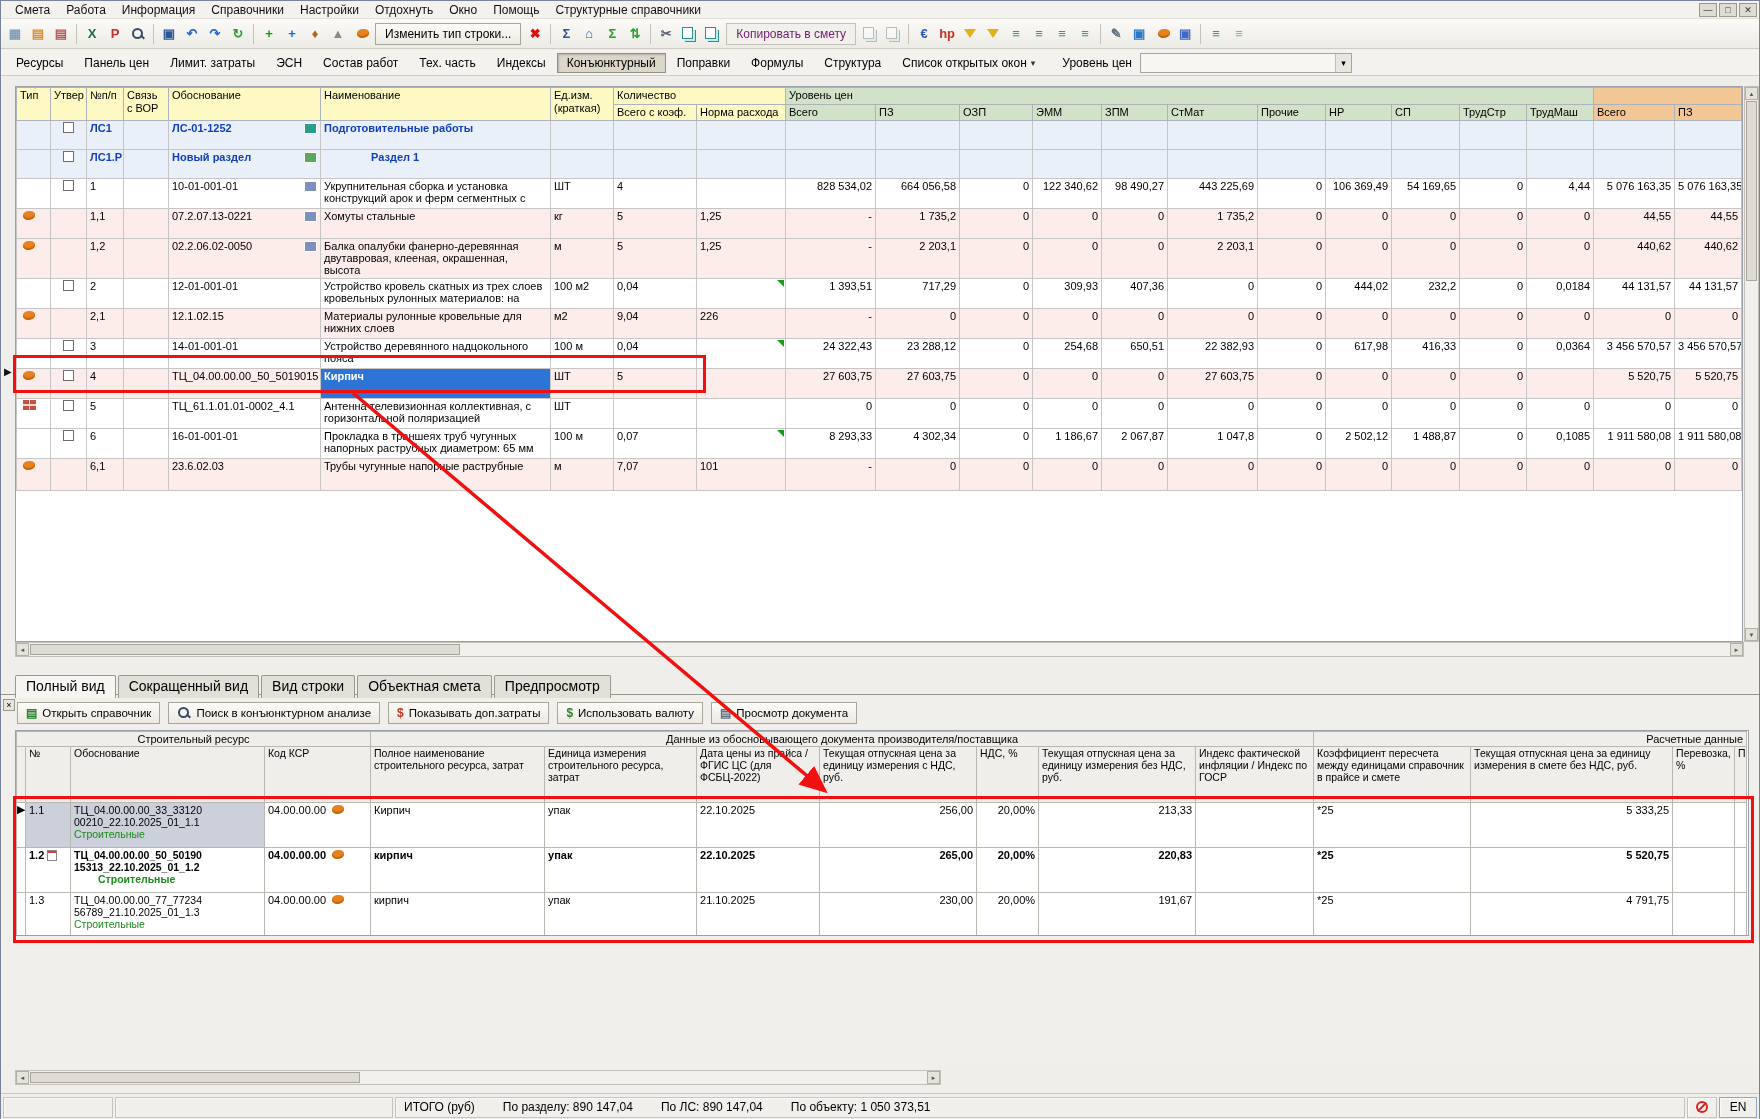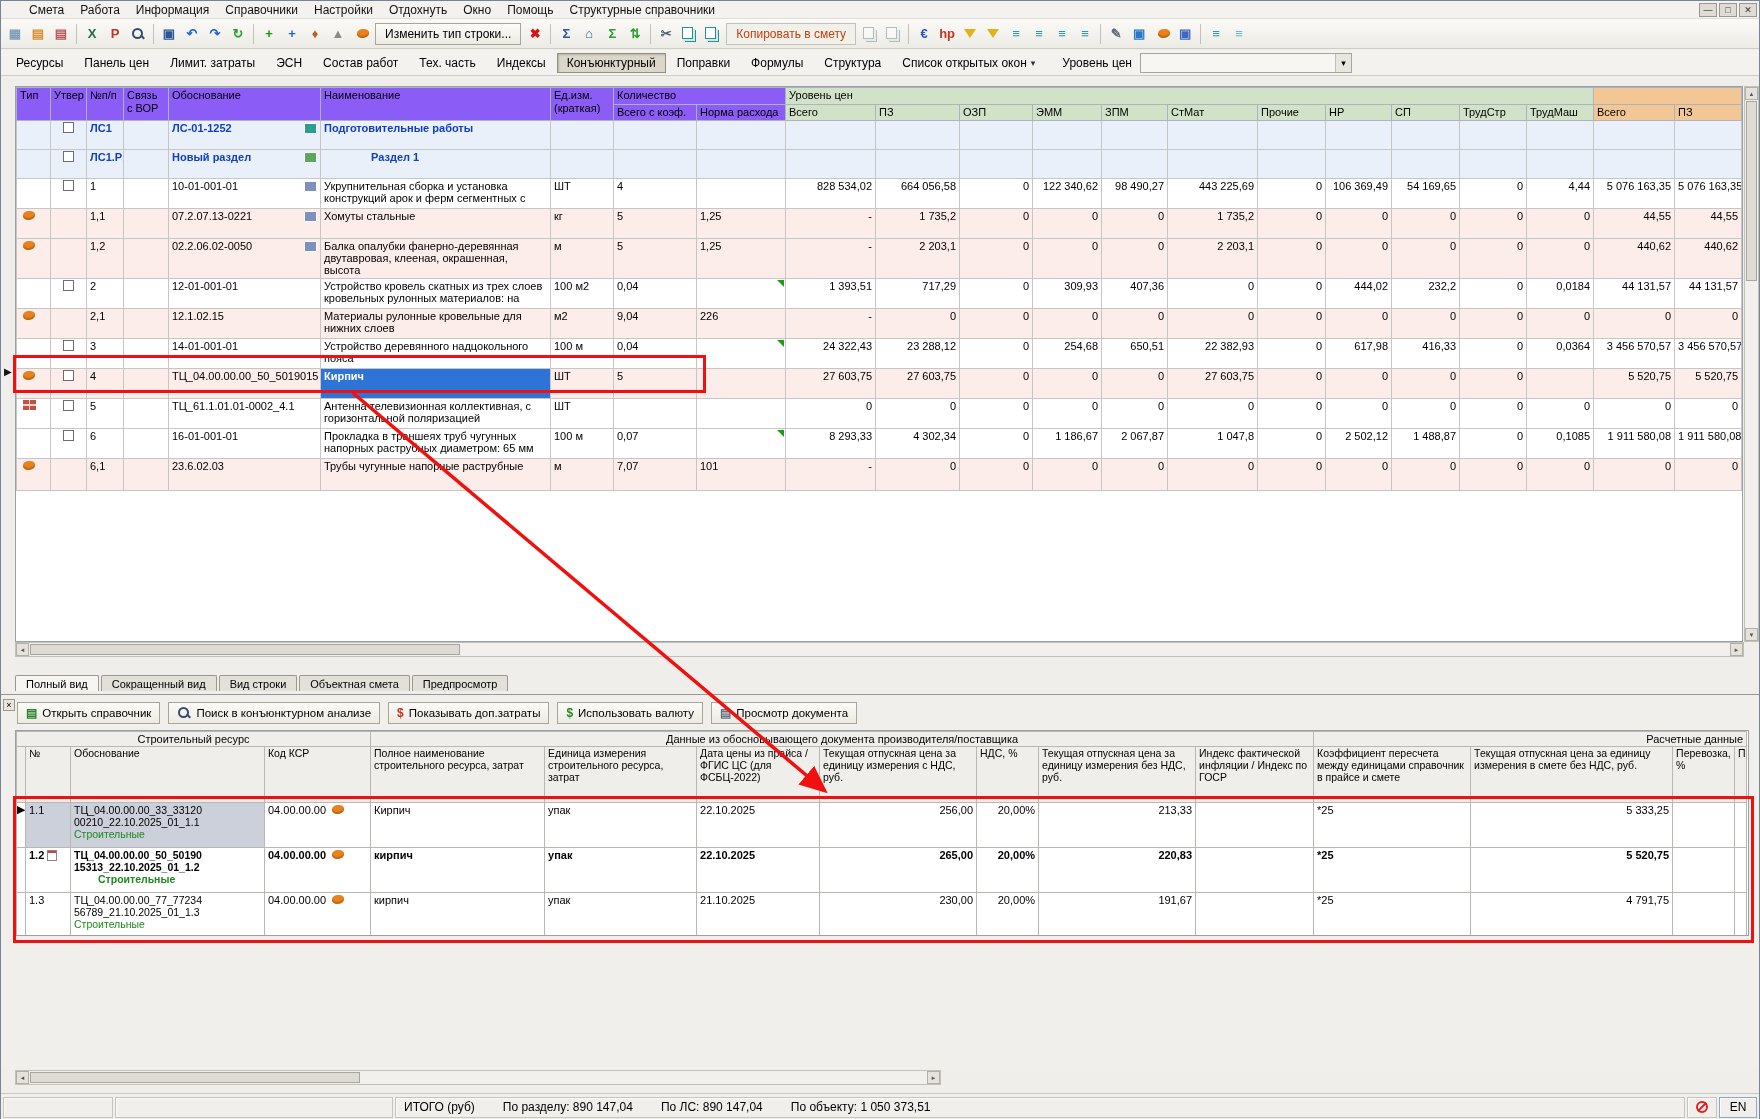--- a/index.html
+++ b/index.html
@@ -3,58 +3,58 @@
 <meta charset="utf-8">
 <style>
   *{box-sizing:border-box;}
   html,body{margin:0;padding:0;}
   body{width:1760px;height:1119px;position:relative;overflow:hidden;
        font-family:"Liberation Sans",sans-serif;background:#e8e6e1;}
   .window{position:absolute;inset:0;border:1px solid #77829b;background:#f0eeea;}
 
   
   .menubar{position:absolute;top:0;left:0;right:0;height:18px;background:#f3f2ee;
-           display:flex;align-items:center;font-size:12px;border-bottom:1px solid #e0ded6;padding-left:20px;}
+           display:flex;align-items:center;font-size:12px;border-bottom:1px solid #e0ded6;padding-left:6px;}
   .mi{padding:1px 8px;color:#111;white-space:nowrap;}
   .wincontrols{margin-left:auto;display:flex;padding-right:2px;}
   .wc{width:18px;height:14px;margin-left:2px;background:#dedcd5;border:1px solid #9a988e;
       font-size:9px;line-height:12px;text-align:center;color:#333;}
 
   
   .toolbar1{position:absolute;top:18px;left:0;right:0;height:30px;
             background:linear-gradient(#fbfaf8,#ecebe5);border-bottom:1px solid #cfcdc3;
             display:flex;align-items:center;padding:0 3px;gap:1px;}
   .tbtn{min-width:22px;height:22px;display:flex;align-items:center;justify-content:center;
         border:1px solid transparent;border-radius:2px;flex:none;}
   .tbtn .ticon{font-size:13px;line-height:1;font-weight:bold;}
   .tbtn.dis{opacity:.45;filter:grayscale(.7);}
   .tsep{width:1px;height:20px;background:#c4c2b8;margin:0 3px;flex:none;}
   .ttext{height:22px;border:1px solid #a8a69a;background:linear-gradient(#fcfbf8,#eceae2);
          padding:0 9px;font-size:12px;display:flex;align-items:center;margin:0 2px;white-space:nowrap;flex:none;}
-  .ttext.dis{color:#c2410c;border-color:#c3c1b7;background:#f1f0ea;}
+  .ttext.dis{color:#701a75;border-color:#c3c1b7;background:#f1f0ea;}
 
   .toolbar2{position:absolute;top:49px;left:0;right:0;height:26px;background:#f3f2ee;
             border-bottom:1px solid #cfcdc3;display:flex;align-items:center;padding:0 5px;font-size:12px;}
   .vtab{height:20px;display:flex;align-items:center;padding:0 9px;margin-right:1px;
         border:1px solid transparent;white-space:nowrap;}
   .vtab.active{background:#dcd7cb;border:1px solid #928f83;box-shadow:inset 1px 1px 2px rgba(0,0,0,.18);}
   .dda{margin-left:4px;font-size:9px;color:#333;}
   .pl-label{margin-left:16px;white-space:nowrap;}
   .pl-combo{width:212px;height:20px;border:1px solid #a8a69a;background:#f7f6f2;margin-left:8px;
             display:flex;align-items:center;justify-content:flex-end;}
   .pl-combo .ddbox{width:16px;height:18px;display:flex;align-items:center;justify-content:center;
                    border-left:1px solid #c0beb4;background:#e8e6de;font-size:9px;}
 
   
   .gridbox{position:absolute;top:85px;left:14px;width:1728px;height:556px;background:#fff;
            border:1px solid #9aa0aa;overflow:hidden;z-index:2;}
   table.grid{border-collapse:collapse;table-layout:fixed;}
   #maingrid{width:1725px;}
   #maingrid th,#maingrid td{border:1px solid #c6c6c6;padding:1px 3px;font-size:11px;overflow:hidden;}
-  #maingrid th{font-weight:normal;text-align:left;background:#8b5cf6;border-color:#adb3bc;
+  #maingrid th{font-weight:normal;text-align:left;background:#fef9c3;border-color:#adb3bc;
                vertical-align:top;white-space:normal;line-height:1.15;}
   #maingrid th.hg{background:#d2e2c9;}
   #maingrid th.ho{background:#f2c795;}
   #maingrid thead tr:first-child th{height:17px;}
   #maingrid td{white-space:nowrap;vertical-align:top;}
   td.c-name{white-space:normal !important;font-size:10.5px;line-height:1.12;}
   td.c-just{font-size:10.5px;}
   .r-pos td{background:#fff;}
   .r-res td{background:#fcecea;}
   .r-ls td,.r-sec td{background:#e9f0fa;}
@@ -87,21 +87,21 @@
   .sbarrow{position:absolute;width:13px;height:13px;background:#e4e2da;border:1px solid #b2b0a6;
            font-size:6px;display:flex;align-items:center;justify-content:center;color:#555;}
   .sbv .a1{top:0;left:0;}  .sbv .a2{bottom:0;left:0;}
   .sbh-main .a1,.sbh-bot .a1{left:0;top:0;} .sbh-main .a2,.sbh-bot .a2{right:0;top:0;}
   .thumb{position:absolute;background:#dddbd3;border:1px solid #a8a69c;}
   .sbv .thumb{left:1px;top:14px;width:11px;height:180px;}
   .sbh-main .thumb{top:1px;left:14px;width:430px;height:11px;}
   .sbh-bot .thumb{top:1px;left:14px;width:330px;height:11px;}
 
   
-  .btabs{position:absolute;top:674px;left:14px;height:16px;display:flex;font-size:11px;z-index:4;}
+  .btabs{position:absolute;top:674px;left:14px;height:23px;display:flex;font-size:14px;z-index:4;}
   .btab{padding:2px 10px 0;border:1px solid #9a988e;border-bottom:none;background:#e2e0d8;
         margin-right:2px;border-radius:2px 2px 0 0;white-space:nowrap;}
   .btab.active{background:#f6f5f1;}
   .tabline{position:absolute;top:693px;left:0;right:0;height:1px;background:#9a988e;z-index:3;}
   .bpanel{position:absolute;top:694px;left:0;right:0;height:375px;background:#f0efeb;z-index:1;}
   .pclose{position:absolute;top:698px;left:2px;width:12px;height:12px;border:1px solid #9a988e;
           background:#e8e6de;font-size:9px;line-height:10px;text-align:center;z-index:5;}
   .btoolbar{position:absolute;top:699px;left:16px;height:25px;display:flex;align-items:center;
             gap:8px;font-size:11.5px;z-index:5;}
   .bbtn{height:22px;border:1px solid #a8a69a;background:linear-gradient(#fcfbf8,#eceae2);

